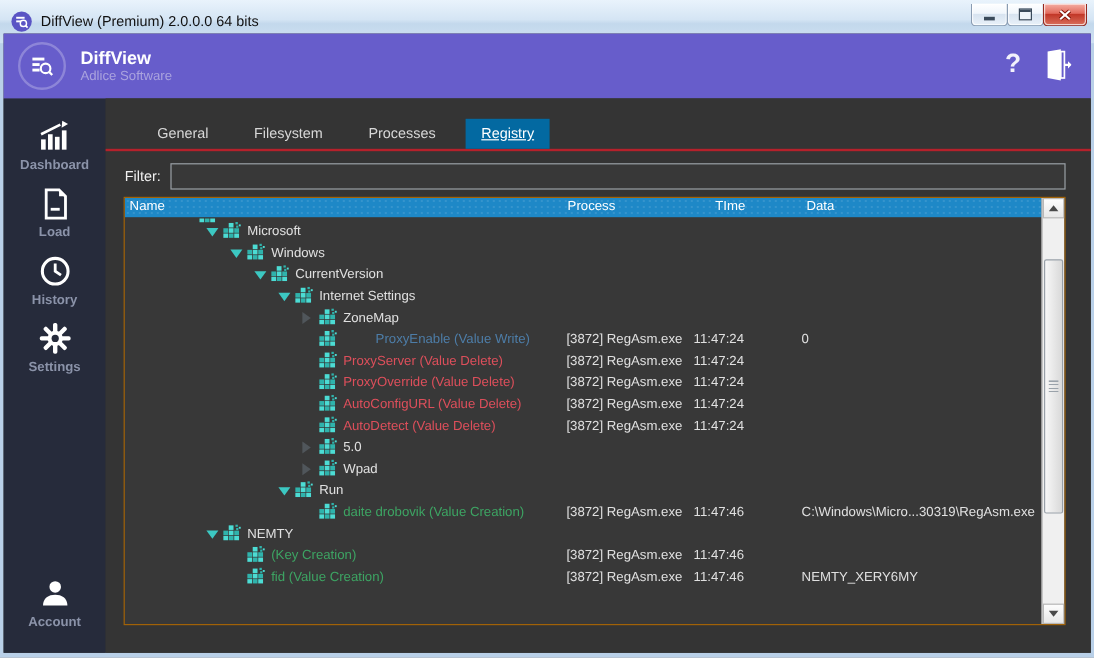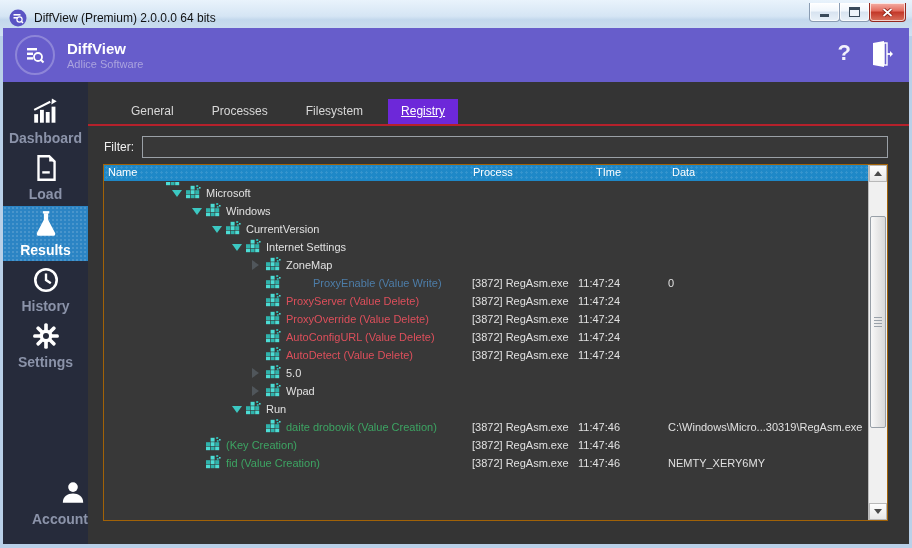--- a/index.html
+++ b/index.html
@@ -29,31 +29,31 @@
     margin-left:12px;display:flex;align-items:center;justify-content:center;box-sizing:border-box;flex:0 0 auto;}
   .brandtext{margin-left:12px;}
   .appname{font-size:15px;font-weight:bold;color:#fff;line-height:17px;}
   .vendor{font-size:11px;color:#aaa3de;line-height:14px;}
   .help{position:absolute;right:58px;top:12px;font-size:22px;font-weight:bold;color:#f2f1fb;cursor:default;}
   .exit{position:absolute;right:16px;top:12px;width:26px;height:28px;}
   
   .bodyrow{flex:1;display:flex;min-height:0;}
   .sidebar{width:85px;flex:0 0 auto;background:#262b3b;display:flex;flex-direction:column;padding-top:12px;box-sizing:border-box;}
   .nav{height:55px;margin-bottom:1px;display:flex;flex-direction:column;align-items:center;justify-content:center;cursor:default;}
-  .nav .nlabel{font-size:14px;font-weight:bold;color:#8b93a9;margin-top:3px;}
+  .nav .nlabel{font-size:11px;font-weight:bold;color:#8b93a9;margin-top:3px;}
   .nav.sel{background-color:#2b84c4;background-image:radial-gradient(rgba(255,255,255,.14) 1px,transparent 1.2px);background-size:4px 4px;}
   .nav.sel .nlabel{color:#fff;}
   .nav svg{display:block;}
   .spacer{flex:1;}
-  .nav.account{margin-bottom:14px;align-items:flex-end;}
+  .nav.account{margin-bottom:14px;}
   .main{flex:1;position:relative;background:#343434;min-width:0;}
   
   .tabs{padding:17px 0 0 30px;border-bottom:2px solid #b5212b;display:flex;gap:8px;}
   .tab{padding:5px 13px 6px;font-size:12px;color:#d8d8d8;margin-right:4px;cursor:default;white-space:nowrap;}
-  .tab.sel{background:#6d28d9;color:#fff;text-decoration:underline;}
+  .tab.sel{background:#0369a1;color:#fff;text-decoration:underline;}
   
   .filterrow{margin:10px 21px 0 16px;display:flex;align-items:center;}
   .flabel{font-size:12px;color:#f0f0f0;margin-right:8px;}
   .finput{flex:1;height:18px;background:#383838;border:1px solid #9aa0a6;color:#e8e8e8;
     font-size:12px;padding:1px 4px;outline:none;font-family:"Liberation Sans",sans-serif;}
   
   .table{position:relative;margin:6px 21px 0 15px;height:357px;border:1px solid #a16207;
     background:#383838;box-sizing:border-box;overflow:hidden;}
   .thead{position:relative;height:16px;width:calc(100% - 19px);background:#1e88c7;
     background-image:radial-gradient(rgba(255,255,255,.10) 1px,transparent 1.2px);background-size:5px 5px;}
@@ -161,29 +161,20 @@
           </div>
           <div class="nav">
             <span>
               <svg viewBox="0 0 28 28" width="30" height="30">
                 <path d="M7 3 h10 l5 5 v17 h-15 z" fill="none" stroke="#fff" stroke-width="2.2"></path>
                 <path d="M17 3 l5 5 h-5 z" fill="#fff"></path>
                 <rect x="10.5" y="17" width="7" height="2.2" fill="#fff"></rect>
               </svg>
             </span>
             <span class="nlabel">Load</span>
-          </div>
-          <div class="nav sel">
-            <span>
-              <svg viewBox="0 0 28 28" width="30" height="30">
-                <rect x="11" y="2" width="6" height="2.2" fill="#fff"></rect>
-                <path d="M12 4 h4 v6 l6.5 12.5 a1.8 1.8 0 0 1 -1.6 2.5 h-13.8 a1.8 1.8 0 0 1 -1.6 -2.5 L12 10 z" fill="#fff"></path>
-              </svg>
-            </span>
-            <span class="nlabel">Results</span>
           </div>
           <div class="nav">
             <span>
               <svg viewBox="0 0 28 28" width="30" height="30">
                 <circle cx="14" cy="14" r="10" fill="none" stroke="#fff" stroke-width="2.4"></circle>
                 <path d="M14 8 v6 l4.5 3" fill="none" stroke="#fff" stroke-width="2.2"></path>
               </svg>
             </span>
             <span class="nlabel">History</span>
           </div>
@@ -212,22 +203,22 @@
                 <path d="M4.5 23 c0-6 4.5-8.5 9.5-8.5 s9.5 2.5 9.5 8.5 z" fill="#fff"></path>
               </svg>
             </span>
             <span class="nlabel">Account</span>
           </div>
         </div>
 
       <div class="main">
         <div class="tabs" id="tabs">
             <div class="tab">General</div>
+            <div class="tab">Filesystem</div>
             <div class="tab">Processes</div>
-            <div class="tab">Filesystem</div>
             <div class="tab sel">Registry</div>
           </div>
 
         <div class="filterrow">
           <label class="flabel">Filter:</label>
           <input class="finput" type="text" value="" style="">
         </div>
 
         <div class="table">
           <div class="thead" id="thead">
@@ -527,20 +518,40 @@
                       <rect x="13" y="2" width="1.6" height="1.6" fill="#4cdcd4"></rect>
                       <rect x="10.8" y="3" width="1.8" height="1.8" fill="#2fb3ac"></rect>
                     </svg></span>
                   <span style="color: rgb(61, 164, 99);">daite drobovik (Value Creation)</span>
                 </div>
                 <div class="cell c-process">[3872] RegAsm.exe</div>
                 <div class="cell c-time">11:47:46</div>
                 <div class="cell c-data">C:\Windows\Micro...30319\RegAsm.exe</div>
               </div>
               <div class="trow">
+                <div class="namepart" style="padding-left: 68px;">
+                  <span class="arrbox">
+                    <span class="arr-e"></span>
+                  </span>
+                  <span><svg class="ticon" viewBox="0 0 15 14" width="15" height="14">
+                      <rect x="0" y="5.2" width="4" height="3.8" fill="#2fb3ac"></rect>
+                      <rect x="4.6" y="5.2" width="4" height="3.8" fill="#4cdcd4"></rect>
+                      <rect x="9.2" y="5.2" width="4" height="3.8" fill="#2fb3ac"></rect>
+                      <rect x="0" y="9.6" width="4" height="3.6" fill="#4cdcd4"></rect>
+                      <rect x="4.6" y="9.6" width="4" height="3.6" fill="#2fb3ac"></rect>
+                      <rect x="9.2" y="9.6" width="4" height="3.6" fill="#4cdcd4"></rect>
+                      <rect x="4.6" y="0.8" width="4" height="3.8" fill="#4cdcd4"></rect>
+                      <rect x="10.2" y="0" width="2" height="2" fill="#2fb3ac"></rect>
+                      <rect x="13" y="2" width="1.6" height="1.6" fill="#4cdcd4"></rect>
+                      <rect x="10.8" y="3" width="1.8" height="1.8" fill="#2fb3ac"></rect>
+                    </svg></span>
+                  <span style="color: rgb(224, 224, 224);">NEMTY</span>
+                </div>
+              </div>
+              <div class="trow">
                 <div class="namepart" style="padding-left: 88px;">
                   <span class="arrbox"></span>
                   <span><svg class="ticon" viewBox="0 0 15 14" width="15" height="14">
                       <rect x="0" y="5.2" width="4" height="3.8" fill="#2fb3ac"></rect>
                       <rect x="4.6" y="5.2" width="4" height="3.8" fill="#4cdcd4"></rect>
                       <rect x="9.2" y="5.2" width="4" height="3.8" fill="#2fb3ac"></rect>
                       <rect x="0" y="9.6" width="4" height="3.6" fill="#4cdcd4"></rect>
                       <rect x="4.6" y="9.6" width="4" height="3.6" fill="#2fb3ac"></rect>
                       <rect x="9.2" y="9.6" width="4" height="3.6" fill="#4cdcd4"></rect>
                       <rect x="4.6" y="0.8" width="4" height="3.8" fill="#4cdcd4"></rect>

